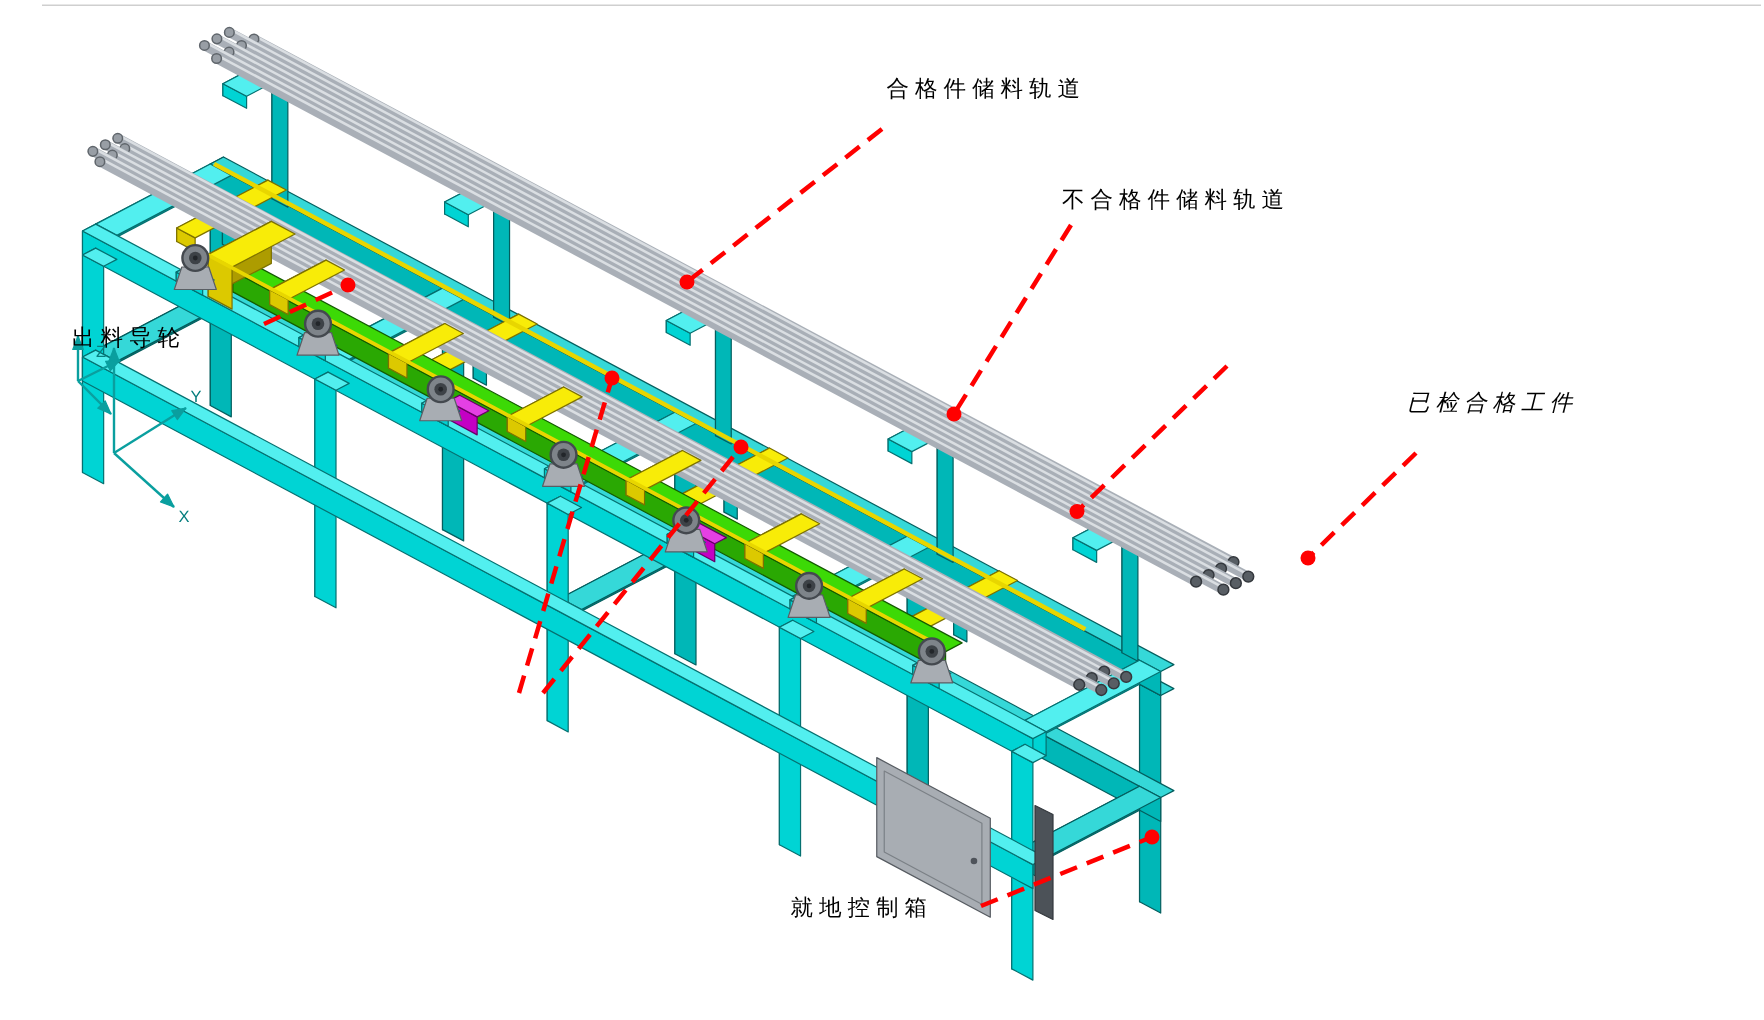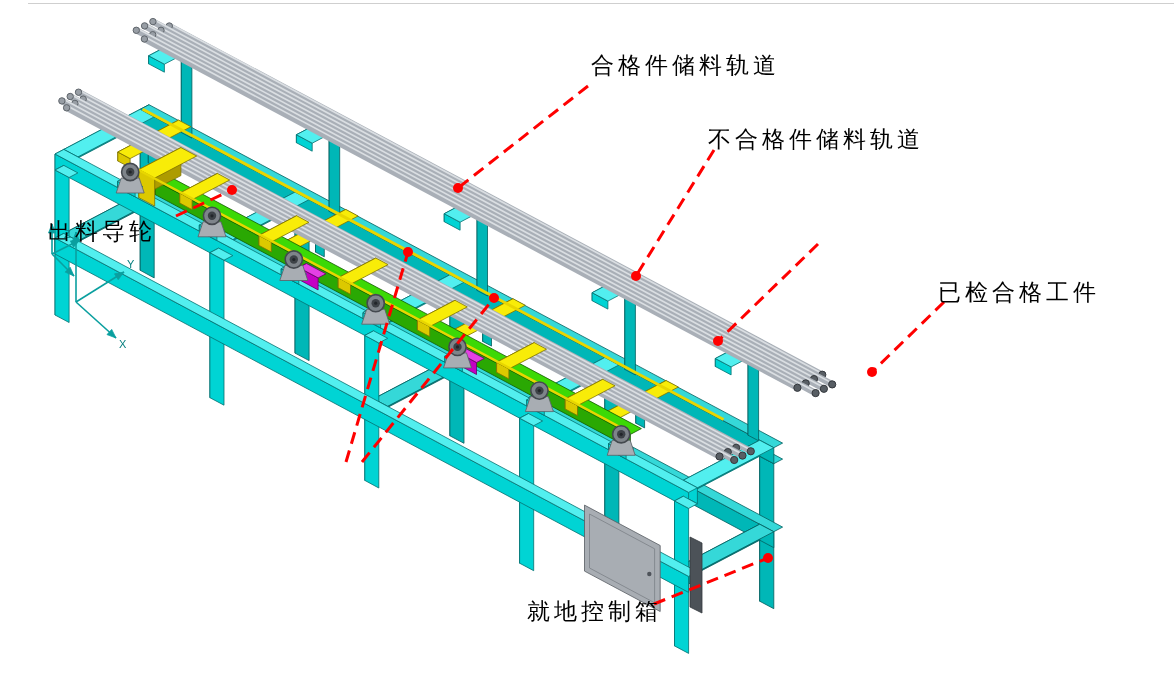--- a/index.html
+++ b/index.html
@@ -1,19 +1,19 @@
 <!DOCTYPE html>
 <html><head>
 <meta charset="utf-8">
 <style>
   html,body{margin:0;padding:0;background:#fff;}
   #stage{position:relative;width:1176px;height:680px;background:#fff;overflow:hidden;
          font-family:"Liberation Serif","DejaVu Serif",serif;}
   #scene{position:absolute;left:0;top:0;}
-  .label{position:absolute;font-size:23px;letter-spacing:4px;color:#000;white-space:nowrap;
+  .label{position:absolute;font-size:15px;letter-spacing:4px;color:#000;white-space:nowrap;
          font-family:"Liberation Serif","DejaVu Serif",serif;}
   .top-rule{position:absolute;left:28px;top:3px;width:1146px;height:0;border-top:1.5px solid #cfcfcf;}
 </style>
 </head>
 <body>
 
 <div id="stage">
   <div class="top-rule"></div>
   <svg id="scene" width="1176" height="680" viewBox="0 0 1176 680">
       <polygon points="140.2,125.3 149.0,120.7 149.0,265.7 140.2,270.3" fill="#008585" stroke="#045e5e" stroke-width="0.8" stroke-linejoin="round"></polygon>
@@ -301,16 +301,16 @@
       <line x1="346" y1="462" x2="408" y2="252" stroke="#ff0000" stroke-width="3" stroke-dasharray="12 7"></line>
       <circle cx="408.0" cy="252.0" r="5" fill="#ff0000" stroke="none" stroke-width="0"></circle>
       <line x1="362" y1="462" x2="494" y2="298" stroke="#ff0000" stroke-width="3" stroke-dasharray="12 7"></line>
       <circle cx="494.0" cy="298.0" r="5" fill="#ff0000" stroke="none" stroke-width="0"></circle>
       <line x1="654" y1="604" x2="768" y2="558" stroke="#ff0000" stroke-width="3" stroke-dasharray="12 7"></line>
       <circle cx="768.0" cy="558.0" r="5" fill="#ff0000" stroke="none" stroke-width="0"></circle>
     </svg>
 
   <div class="label" style="left: 591px; top: 50px; color: rgb(0, 0, 0);">合格件储料轨道</div>
   <div class="label" style="left: 708px; top: 124px; color: rgb(0, 0, 0); text-align: right;">不合格件储料轨道</div>
-  <div class="label" style="left: 938px; top: 277px; color: rgb(0, 0, 0);">已检合格工件</div>
+  <div class="label" style="left: 938px; top: 259px; color: rgb(0, 0, 0); font-style: italic;">已检合格工件</div>
   <div class="label" style="left: 48px; top: 216px; color: rgb(0, 0, 0);">出料导轮</div>
   <div class="label" style="left: 516px; top: 596px; color: rgb(0, 0, 0); margin-left: 11px;">就地控制箱</div>
 </div>
 
 </body></html>

